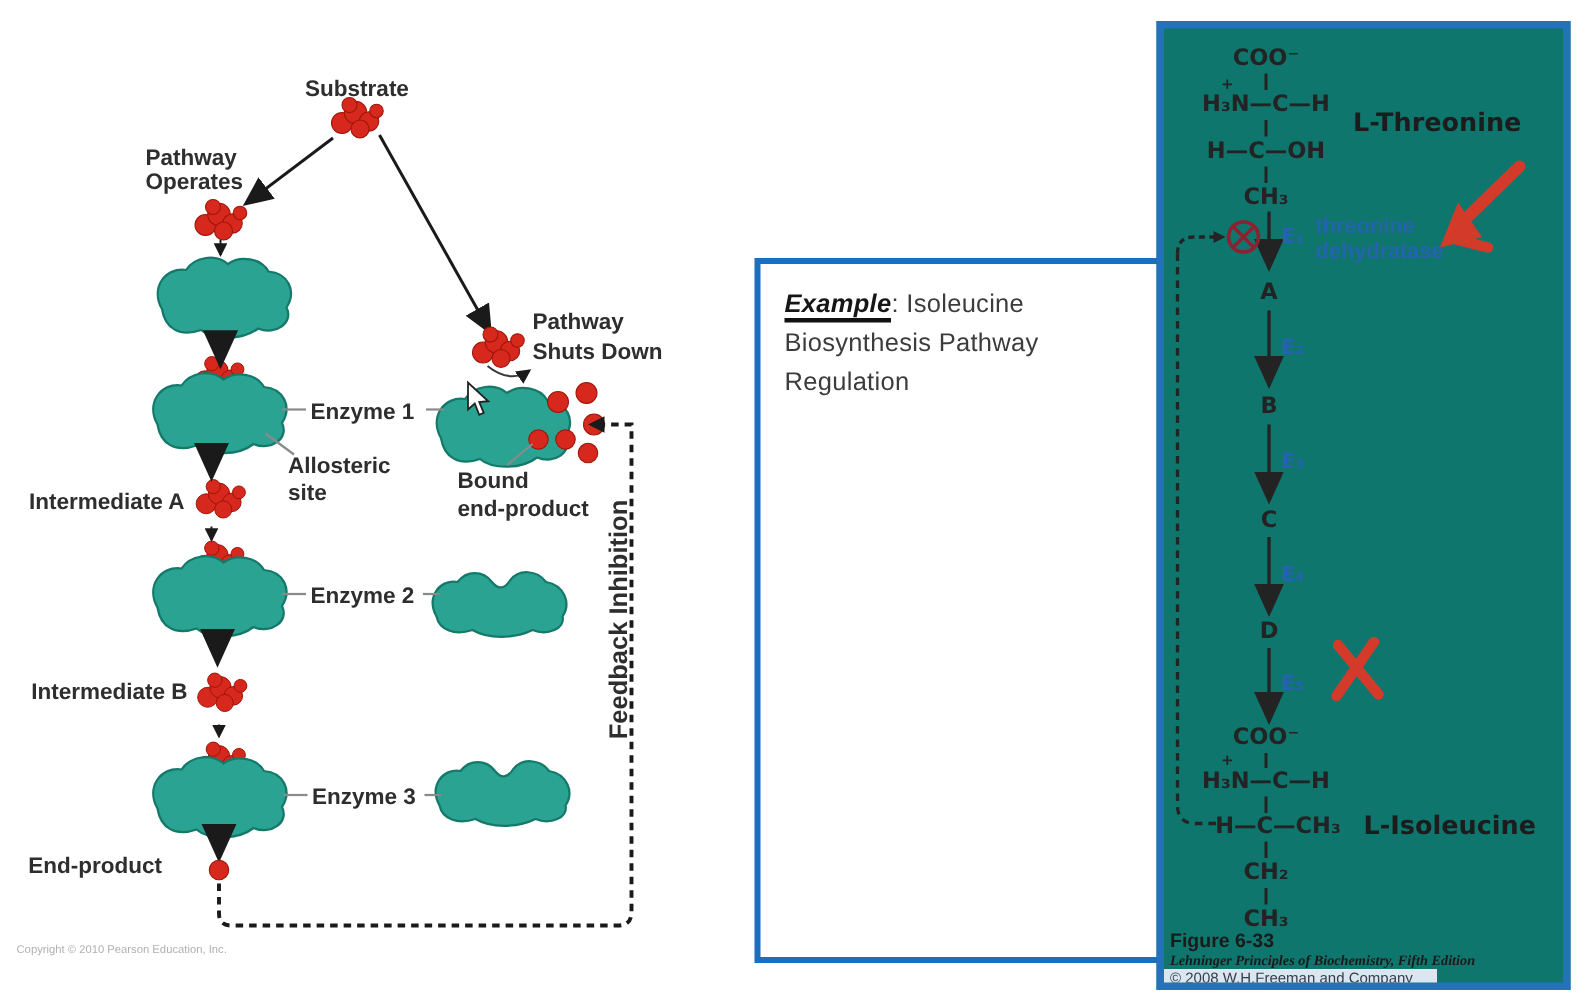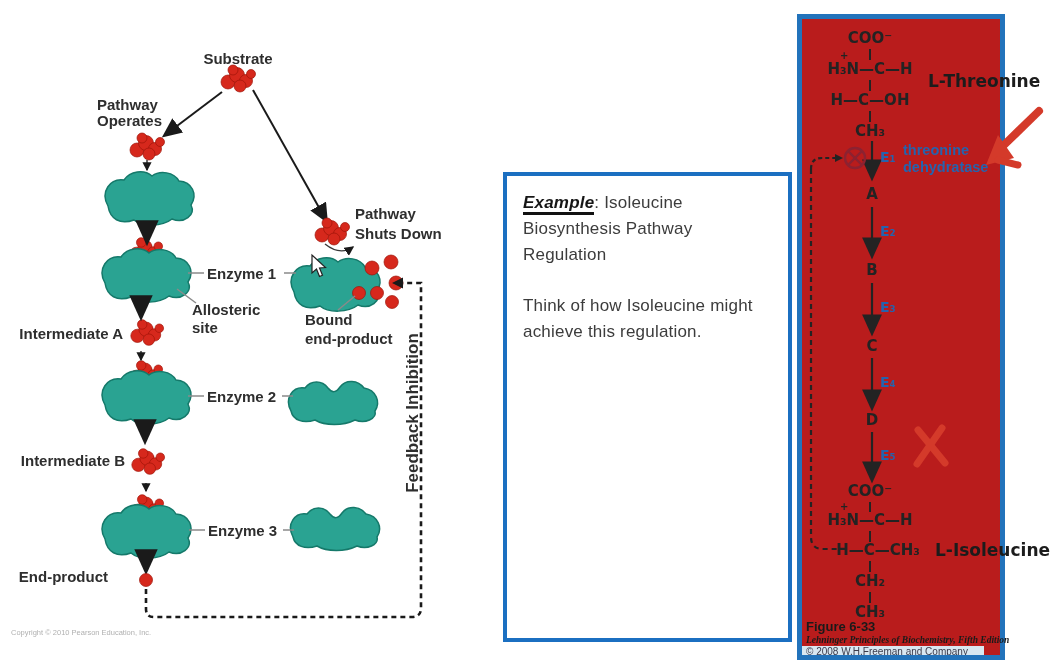--- a/index.html
+++ b/index.html
@@ -8,22 +8,22 @@
   .left-svg{position:absolute;left:0;top:0;}
   
   .note-box{position:absolute;left:503px;top:172px;width:289px;height:470px;
             box-sizing:border-box;border:4px solid #1b6fc1;background:#fff;
             padding:14px 16px;color:#3c3c3c;font-size:17px;line-height:1.52;
             letter-spacing:.2px;}
   .note-box p{margin:0 16px 26px 0;}
   .note-box .lead{font-weight:bold;font-style:italic;color:#161616;
                   border-bottom:3px solid #111;padding-bottom:0px;}
   
-  .figure-panel{position:absolute;left:797px;top:14px;width:208px;height:646px;
-                box-sizing:border-box;border:5px solid #2273bb;background:#b91c1c;}
+  .figure-panel{position:absolute;left:771px;top:14px;width:276px;height:646px;
+                box-sizing:border-box;border:5px solid #2273bb;background:#0f766e;}
   
   .lbl{font-family:"Liberation Sans",sans-serif;font-weight:bold;font-size:15px;fill:#2e2e2e;}
   .copyright{font-family:"Liberation Sans",sans-serif;font-size:7.5px;fill:#b0b0b0;}
   .chem{font-family:"DejaVu Sans",sans-serif;font-weight:bold;font-size:15px;fill:#232323;}
   .chem-plus{font-family:"DejaVu Sans",sans-serif;font-weight:bold;font-size:10px;fill:#232323;}
   .chem-name{font-family:"DejaVu Sans",sans-serif;font-weight:bold;font-size:17px;fill:#1c1c1c;}
   .estep{font-family:"DejaVu Sans",sans-serif;font-weight:bold;font-size:14px;fill:#2563ae;}
   .inter{font-family:"DejaVu Sans",sans-serif;font-weight:bold;font-size:15px;fill:#232323;}
   .enzname{font-family:"Liberation Sans",sans-serif;font-weight:bold;font-size:14.5px;fill:#2563ae;}
   .cap-fig{font-family:"Liberation Sans",sans-serif;font-weight:bold;font-size:13px;fill:#1a1a1a;}
@@ -129,21 +129,20 @@
     <path d="M 392,283 L 403,277.5 L 403,288.5 Z" fill="#1a1a1a"></path>
     <text class="lbl" transform="rotate(-90 413 413)" x="413" y="418" text-anchor="middle" style="font-size:17px">Feedback Inhibition</text>
 
     <text class="copyright" x="11" y="635">Copyright © 2010 Pearson Education, Inc.</text>
 
     <path d="M 312,255 L 312,273 L 316.5,269 L 319.5,276.5 L 322.5,275.2 L 319.5,268 L 325.5,267.5 Z" fill="#ffffff" stroke="#222" stroke-width="1.2"></path>
   </svg>
 
   <div class="note-box">
     <p><span class="lead">Example</span><span>: Isoleucine Biosynthesis Pathway Regulation</span></p>
-    <p>Think of how Isoleucine might achieve this regulation.</p>
   </div>
 
   <div class="figure-panel">
     <svg width="250" height="636" viewBox="0 0 250 636">
       <defs>
         <marker id="cah" markerWidth="11" markerHeight="9" refX="8" refY="4.5" orient="auto">
           <path d="M0,0 L10,4.5 L0,9 Z" fill="#232323"></path>
         </marker>
       </defs>
 

